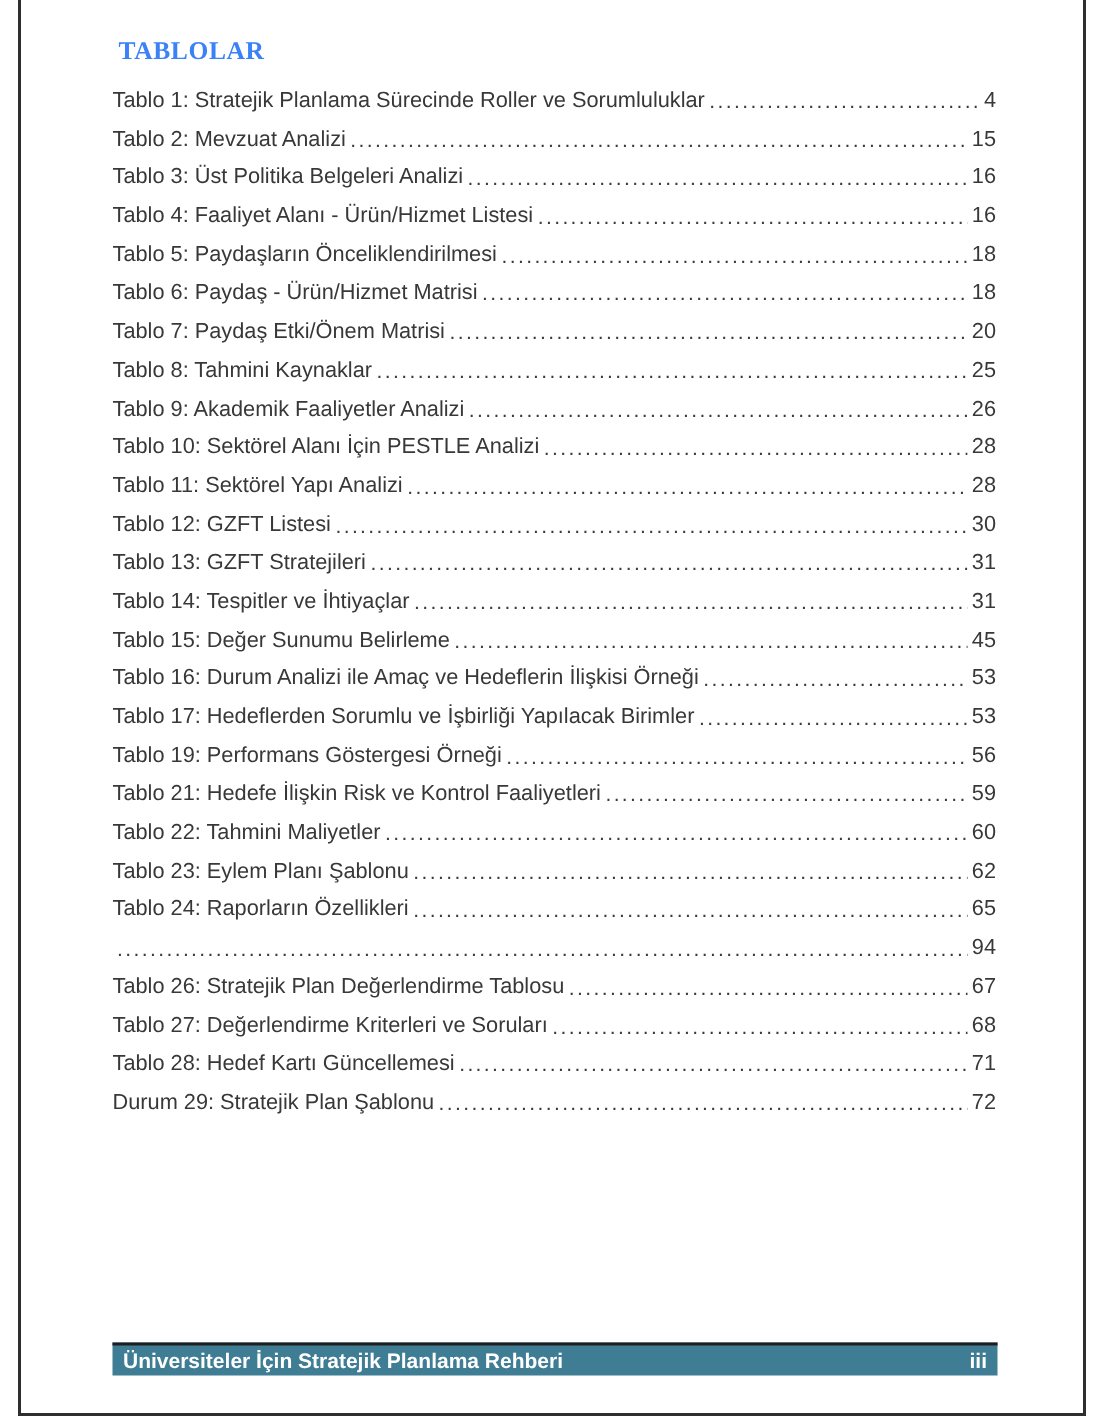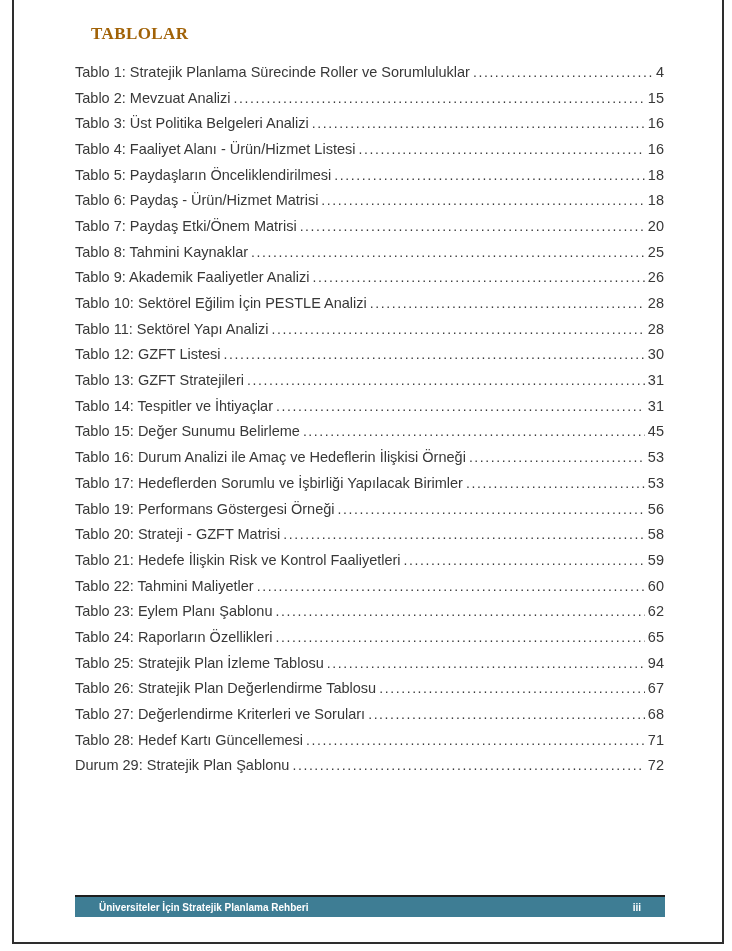--- a/index.html
+++ b/index.html
@@ -28,27 +28,27 @@
     position: absolute;
     left: 75px;
     top: 20px;
     width: 590px;
   }
   .doc-heading {
     font-family: "Liberation Serif", serif;
     font-weight: bold;
     font-size: 17px;
     letter-spacing: 0.4px;
-    color: #a16207;
-    margin: 4px 0 15px 16px;
+    color: #3b82f6;
+    margin: 4px 0 15px 4px;
   }
   .toc-list { width: 100%; }
   .entry {
     display: flex;
-    align-items: center;
+    align-items: flex-start;
     height: 25.7px;
     font-size: 14.5px;
     color: #383838;
     white-space: nowrap;
   }
   .entry .label {
     flex: 0 0 auto;
   }
   .entry .dots {
     flex: 1 1 auto;
@@ -73,23 +73,23 @@
     left: 75px;
     top: 895px;
     width: 590px;
     height: 22px;
     box-sizing: border-box;
     border-top: 2px solid #1e1e1e;
     background: #3E7D94;
     display: flex;
     align-items: center;
     justify-content: space-between;
-    padding: 0 24px;
+    padding: 0 7px;
     color: #ffffff;
-    font-size: 10px;
+    font-size: 14px;
     font-weight: bold;
   }
 </style>
 </head>
 <body>
 
 <div class="page-frame"></div>
 
 <div class="content">
   <h1 class="doc-heading">TABLOLAR</h1>
@@ -144,21 +144,21 @@
         <span class="page">25</span>
       </div>
 
       <div class="entry">
         <span class="label">Tablo 9: Akademik Faaliyetler Analizi</span>
         <span class="dots"></span>
         <span class="page">26</span>
       </div>
 
       <div class="entry">
-        <span class="label">Tablo 10: Sektörel Eğilim İçin PESTLE Analizi</span>
+        <span class="label">Tablo 10: Sektörel Alanı İçin PESTLE Analizi</span>
         <span class="dots"></span>
         <span class="page">28</span>
       </div>
 
       <div class="entry">
         <span class="label">Tablo 11: Sektörel Yapı Analizi</span>
         <span class="dots"></span>
         <span class="page">28</span>
       </div>
 
@@ -198,25 +198,20 @@
         <span class="page">53</span>
       </div>
 
 
       <div class="entry">
         <span class="label">Tablo 19: Performans Göstergesi Örneği</span>
         <span class="dots"></span>
         <span class="page">56</span>
       </div>
 
-      <div class="entry">
-        <span class="label">Tablo 20: Strateji - GZFT Matrisi</span>
-        <span class="dots"></span>
-        <span class="page">58</span>
-      </div>
 
       <div class="entry">
         <span class="label">Tablo 21: Hedefe İlişkin Risk ve Kontrol Faaliyetleri</span>
         <span class="dots"></span>
         <span class="page">59</span>
       </div>
 
       <div class="entry">
         <span class="label">Tablo 22: Tahmini Maliyetler</span>
         <span class="dots"></span>
@@ -229,21 +224,20 @@
         <span class="page">62</span>
       </div>
 
       <div class="entry">
         <span class="label">Tablo 24: Raporların Özellikleri</span>
         <span class="dots"></span>
         <span class="page">65</span>
       </div>
 
       <div class="entry">
-        <span class="label">Tablo 25: Stratejik Plan İzleme Tablosu</span>
         <span class="dots"></span>
         <span class="page">94</span>
       </div>
 
       <div class="entry">
         <span class="label">Tablo 26: Stratejik Plan Değerlendirme Tablosu</span>
         <span class="dots"></span>
         <span class="page">67</span>
       </div>
 

